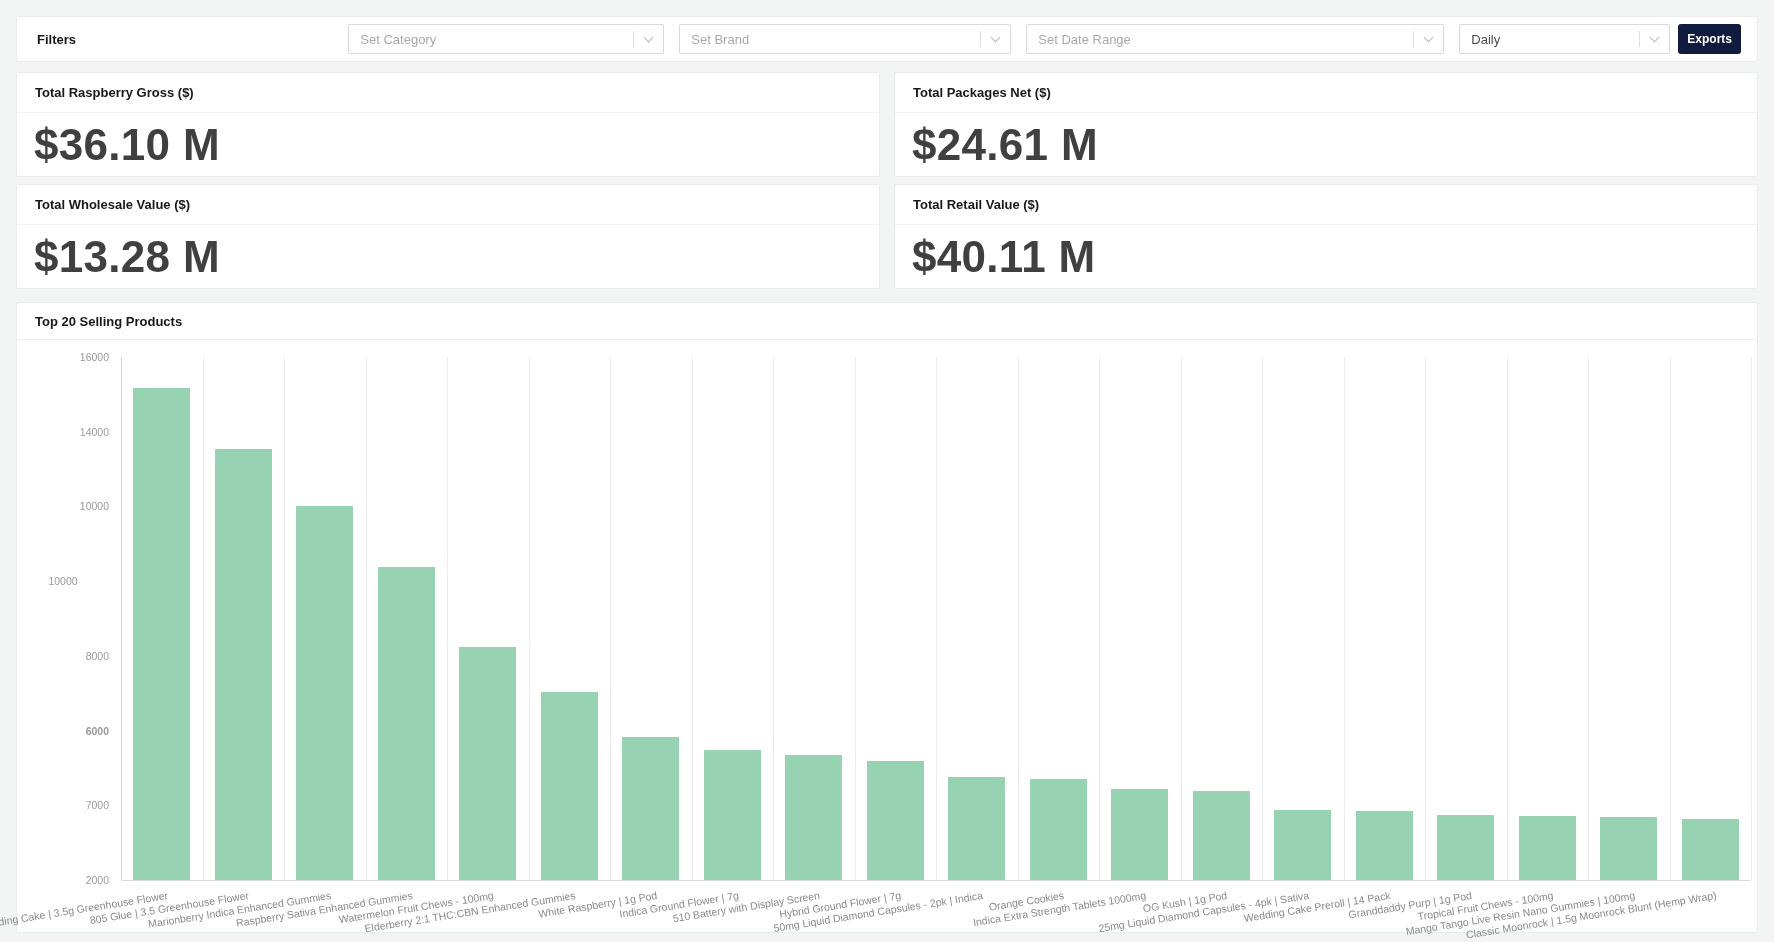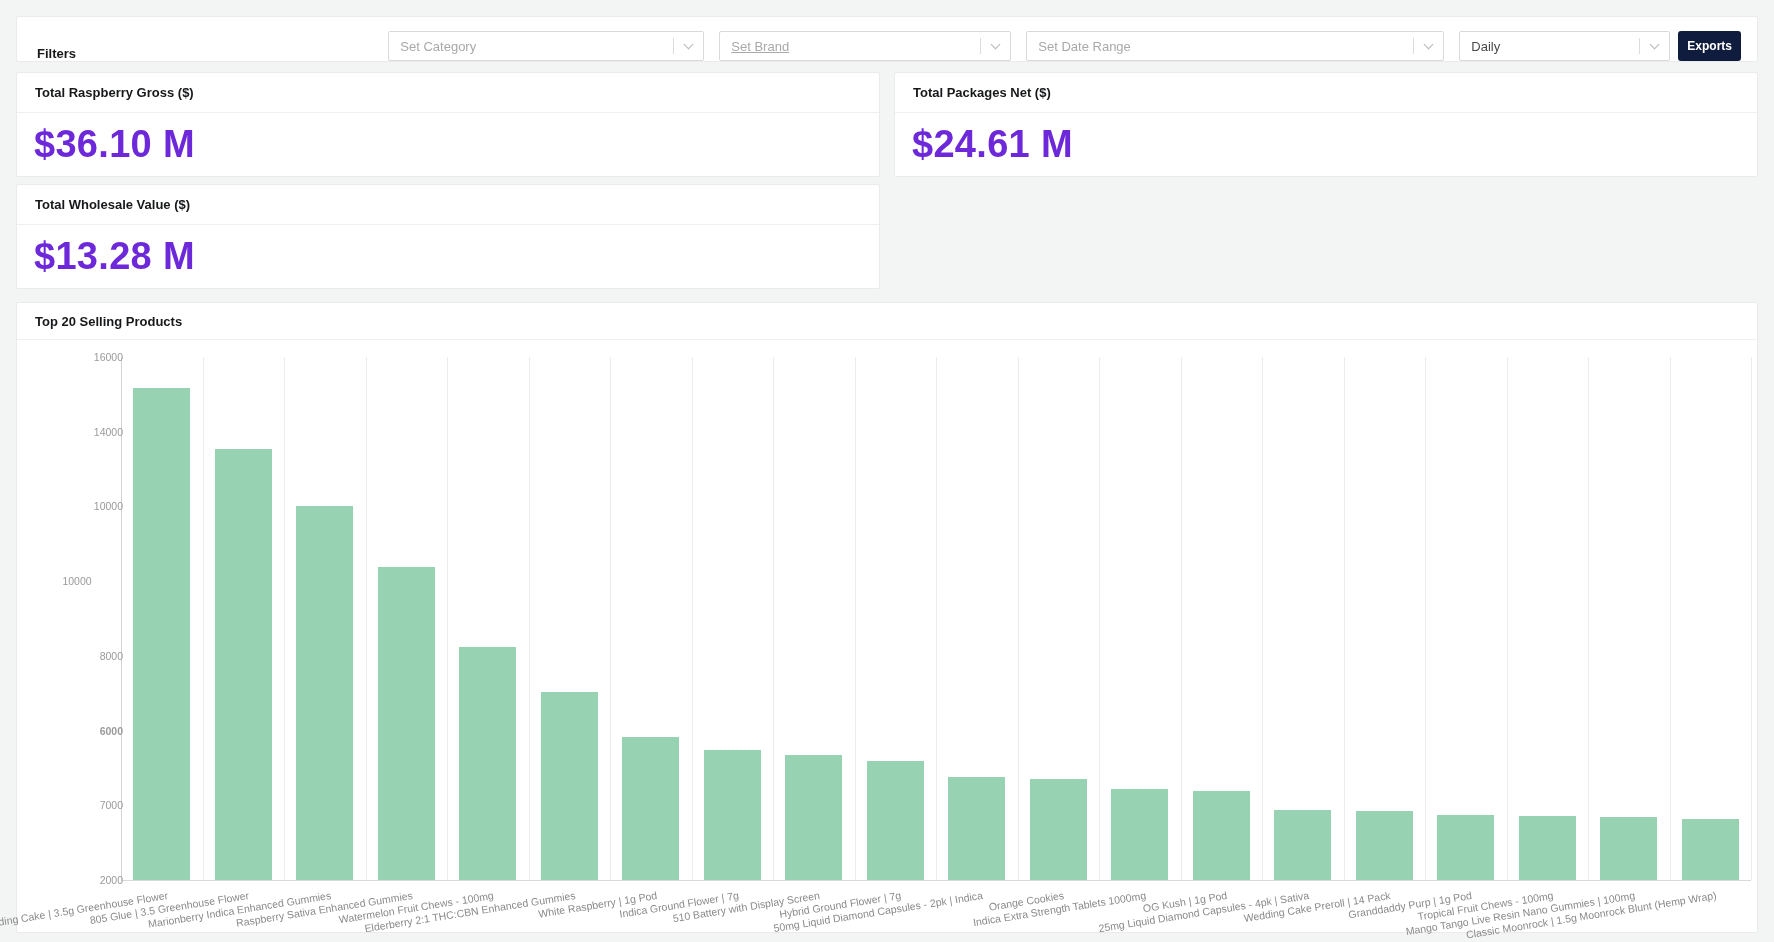--- a/index.html
+++ b/index.html
@@ -8,32 +8,32 @@
     width:1774px; height:942px;
     background:#f3f4f4;
     font-family:"Liberation Sans", sans-serif;
     overflow:hidden;
   }
   .page { padding:16px 16px 14px 16px; }
   .panel { background:#fff; border:1px solid #ebebeb; border-radius:2px; }
 
   
   .filter-bar {
-    height:46px; display:flex; align-items:flex-end;
+    height:46px; display:flex; align-items:center;
     padding:0 16px 0 20px; margin-bottom:10px;
   }
   .filters-title { font-size:13px; font-weight:bold; color:#17181a; margin-right:auto; }
   .select {
     height:30px; border:1px solid #d9d9d9; border-radius:2px; background:#fff;
     display:flex; align-items:center; padding-left:11px;
     font-size:13px; color:#a9a9a9; margin-left:15px; cursor:pointer;
   }
   .select.has-value { color:#4a4a4a; }
   .w-cat  { width:316px; }
-  .w-brand{ width:292px;text-decoration:underline; }
+  .w-brand{ width:332px; }
   .w-date { width:418px; }
   .w-freq { width:211px; }
   .sel-text { flex:1; white-space:nowrap; overflow:hidden; }
   .sel-divider { width:1px; height:16px; background:#dcdcdc; flex:none; }
   .chevron-box { width:29px; flex:none; display:flex; align-items:center; justify-content:center; }
   .chev {
     display:block; width:7px; height:7px; margin-top:-3px;
     border-right:1.5px solid #b8b8b8; border-bottom:1.5px solid #b8b8b8;
     transform:rotate(45deg);
   }
@@ -46,36 +46,36 @@
 
   
   .kpi-grid { display:grid; grid-template-columns:1fr 1fr; gap:7px 14px; }
   .kpi-label {
     height:40px; line-height:40px; padding:0 18px;
     font-size:13px; font-weight:bold; color:#17181a;
     border-bottom:1px solid #f0f0f0;
   }
   .kpi-value {
     height:63px; display:flex; align-items:center; padding:0 17px;
-    font-size:38px; font-weight:bold; color:#6d28d9; letter-spacing:.3px;
+    font-size:44px; font-weight:bold; color:#404040; letter-spacing:.3px;
   }
 
   
   .chart-card { margin-top:13px; }
   .chart-title {
     height:37px; line-height:37px; padding:0 18px;
     font-size:13px; font-weight:bold; color:#17181a;
     border-bottom:1px solid #f0f0f0;
   }
   .chart-body { position:relative; height:592px; overflow:visible; }
   .gridline-v { position:absolute; width:1px; background:#ececec; }
   .axis-line-y { position:absolute; width:1px; background:#d4d4d4; }
   .axis-line-x { position:absolute; height:1px; background:#d9d9d9; }
   .ytick {
-    position:absolute; left:14px; width:92px; text-align:right;
+    position:absolute; left:0; width:92px; text-align:right;
     font-size:10.5px; color:#9a9a9a;
   }
   .bar { position:absolute; }
   .xlabel {
     position:absolute; white-space:nowrap;
     font-size:10.5px; color:#8a8a8a;
     transform:rotate(-9deg); transform-origin:100% 0;
   }
 </style>
 </head>
@@ -126,20 +126,24 @@
       <div class="kpi-label">Total Raspberry Gross ($)</div>
       <div class="kpi-value">$36.10 M</div>
     </div>
     <div class="panel kpi-card">
       <div class="kpi-label">Total Packages Net ($)</div>
       <div class="kpi-value">$24.61 M</div>
     </div>
     <div class="panel kpi-card">
       <div class="kpi-label">Total Wholesale Value ($)</div>
       <div class="kpi-value">$13.28 M</div>
+    </div>
+    <div class="panel kpi-card">
+      <div class="kpi-label">Total Retail Value ($)</div>
+      <div class="kpi-value">$40.11 M</div>
     </div>
   </div>
 
   <div class="panel chart-card">
     <div class="chart-title">Top 20 Selling Products</div>
     <div class="chart-body" id="chart">
         <div class="gridline-v" style="left: 185.5px; top: 17px; height: 523px;"></div>
         <div class="gridline-v" style="left: 267px; top: 17px; height: 523px;"></div>
         <div class="gridline-v" style="left: 348.5px; top: 17px; height: 523px;"></div>
         <div class="gridline-v" style="left: 430px; top: 17px; height: 523px;"></div>

